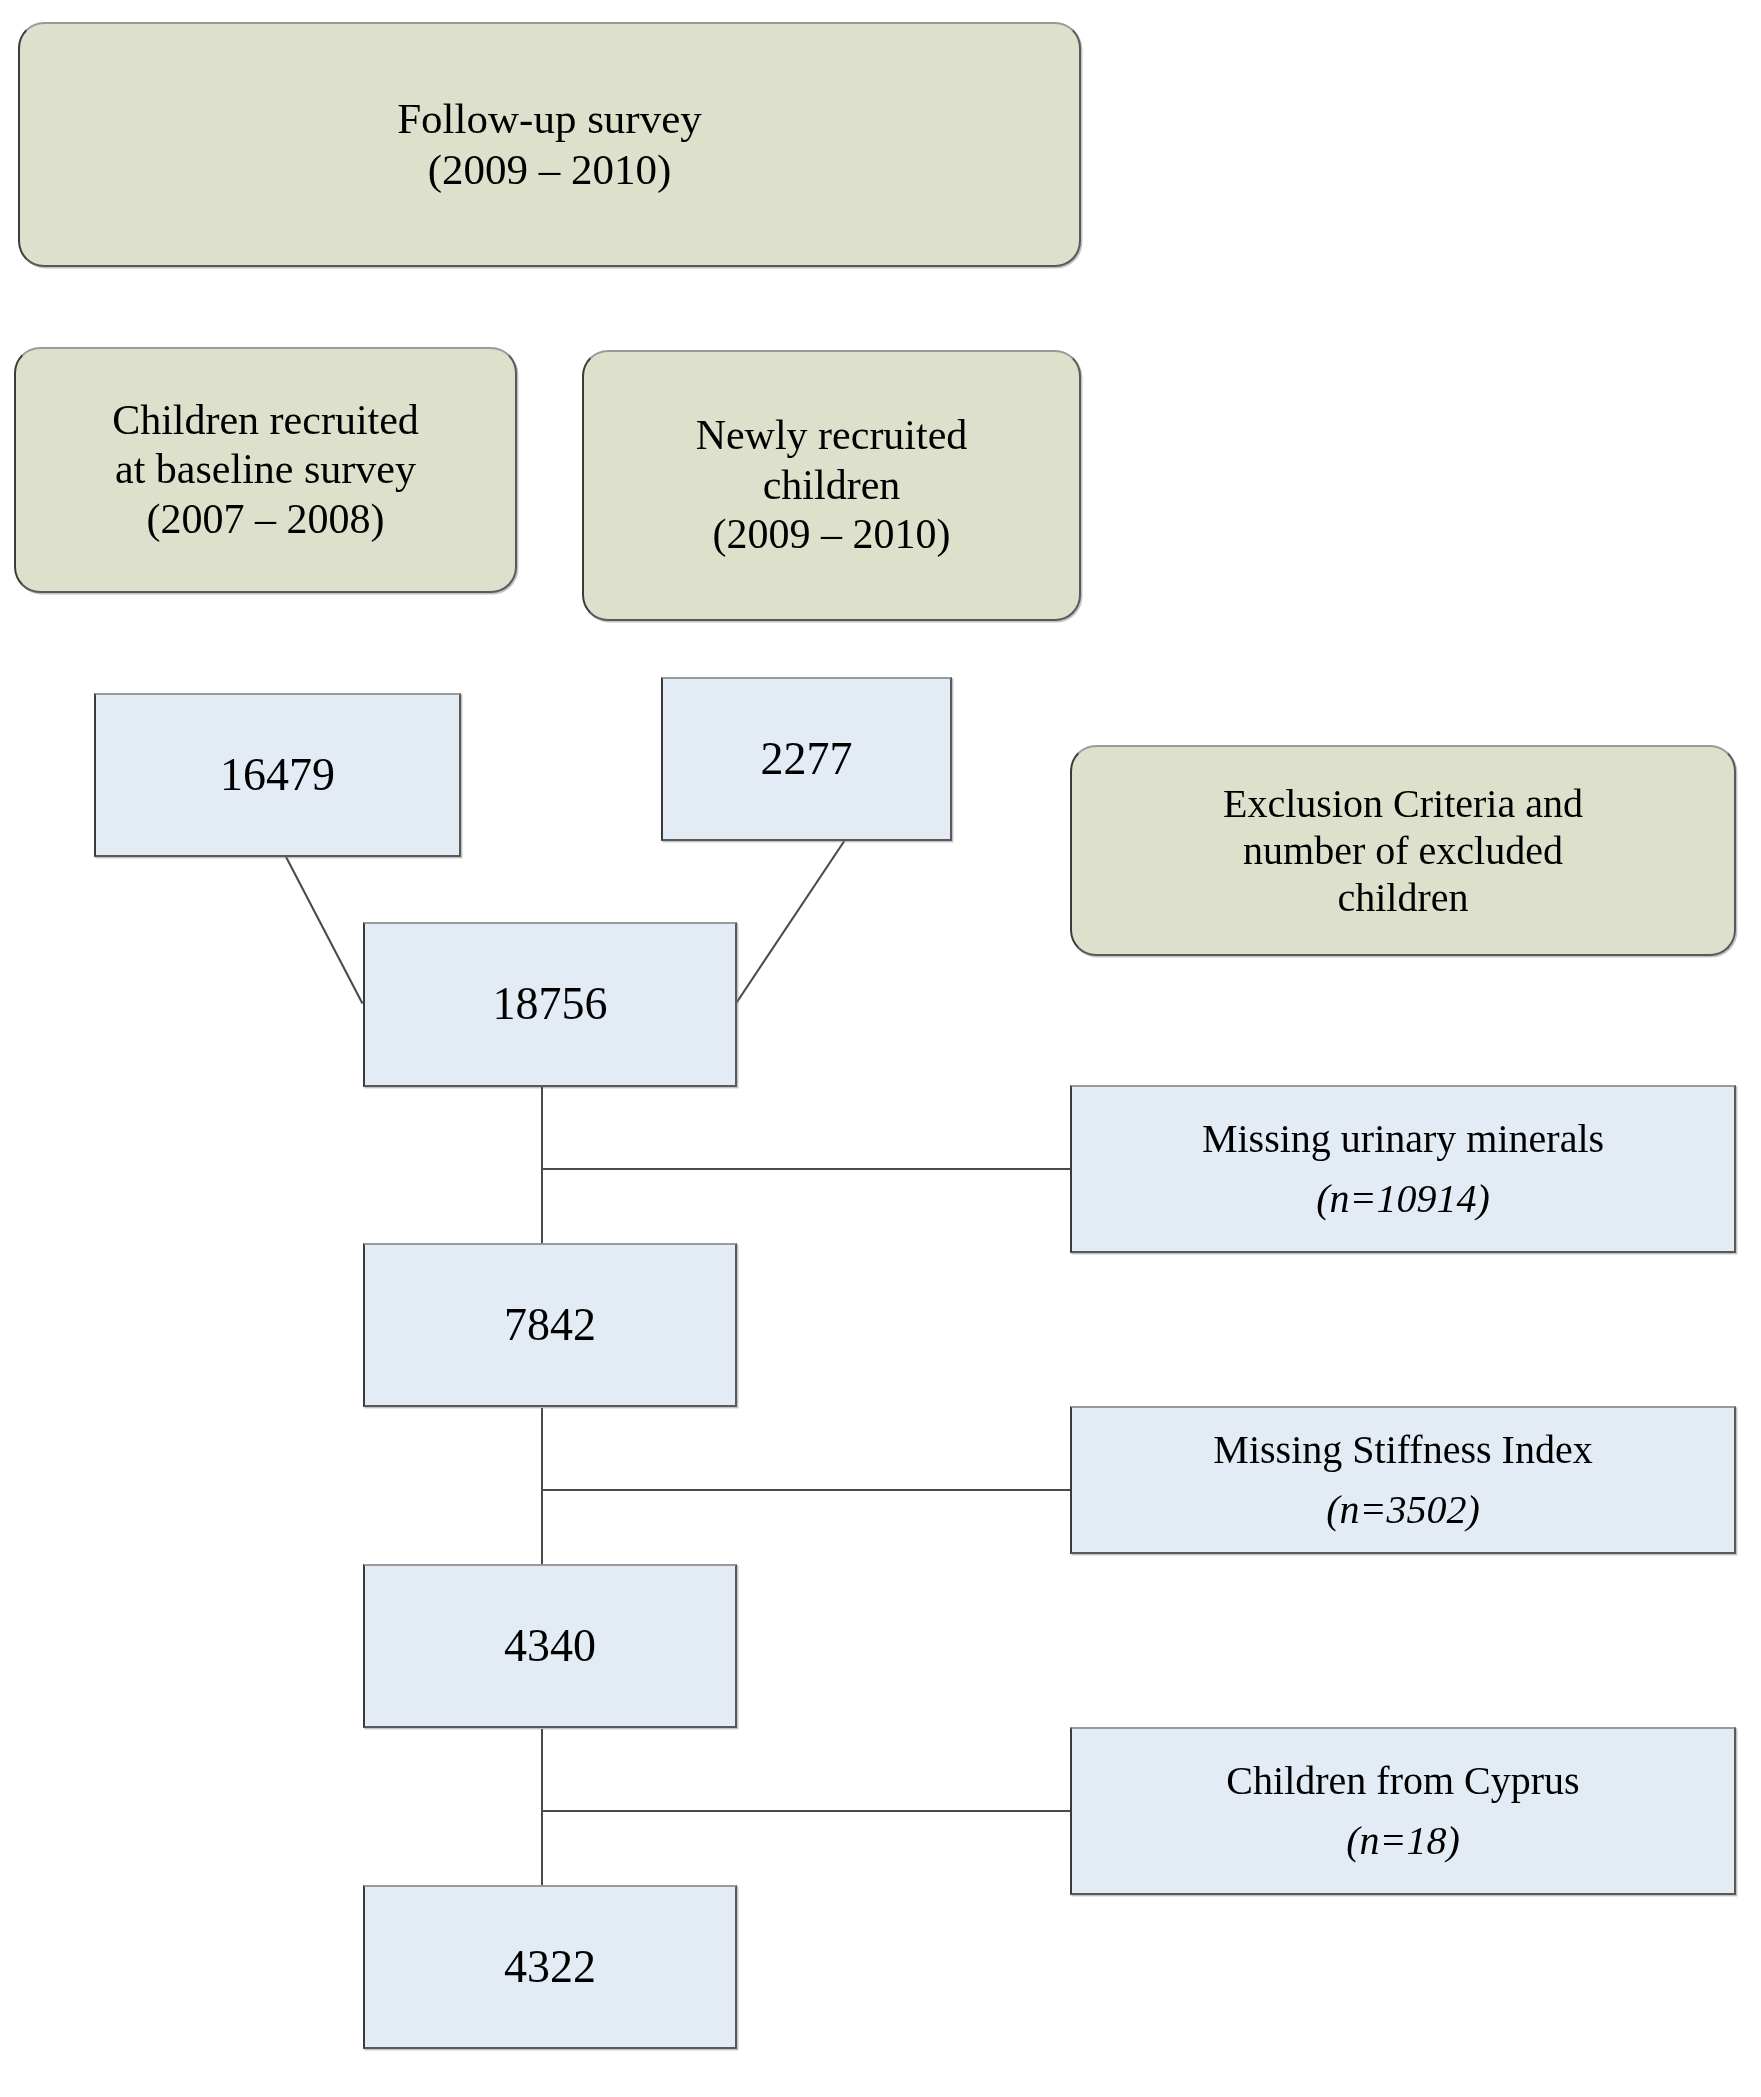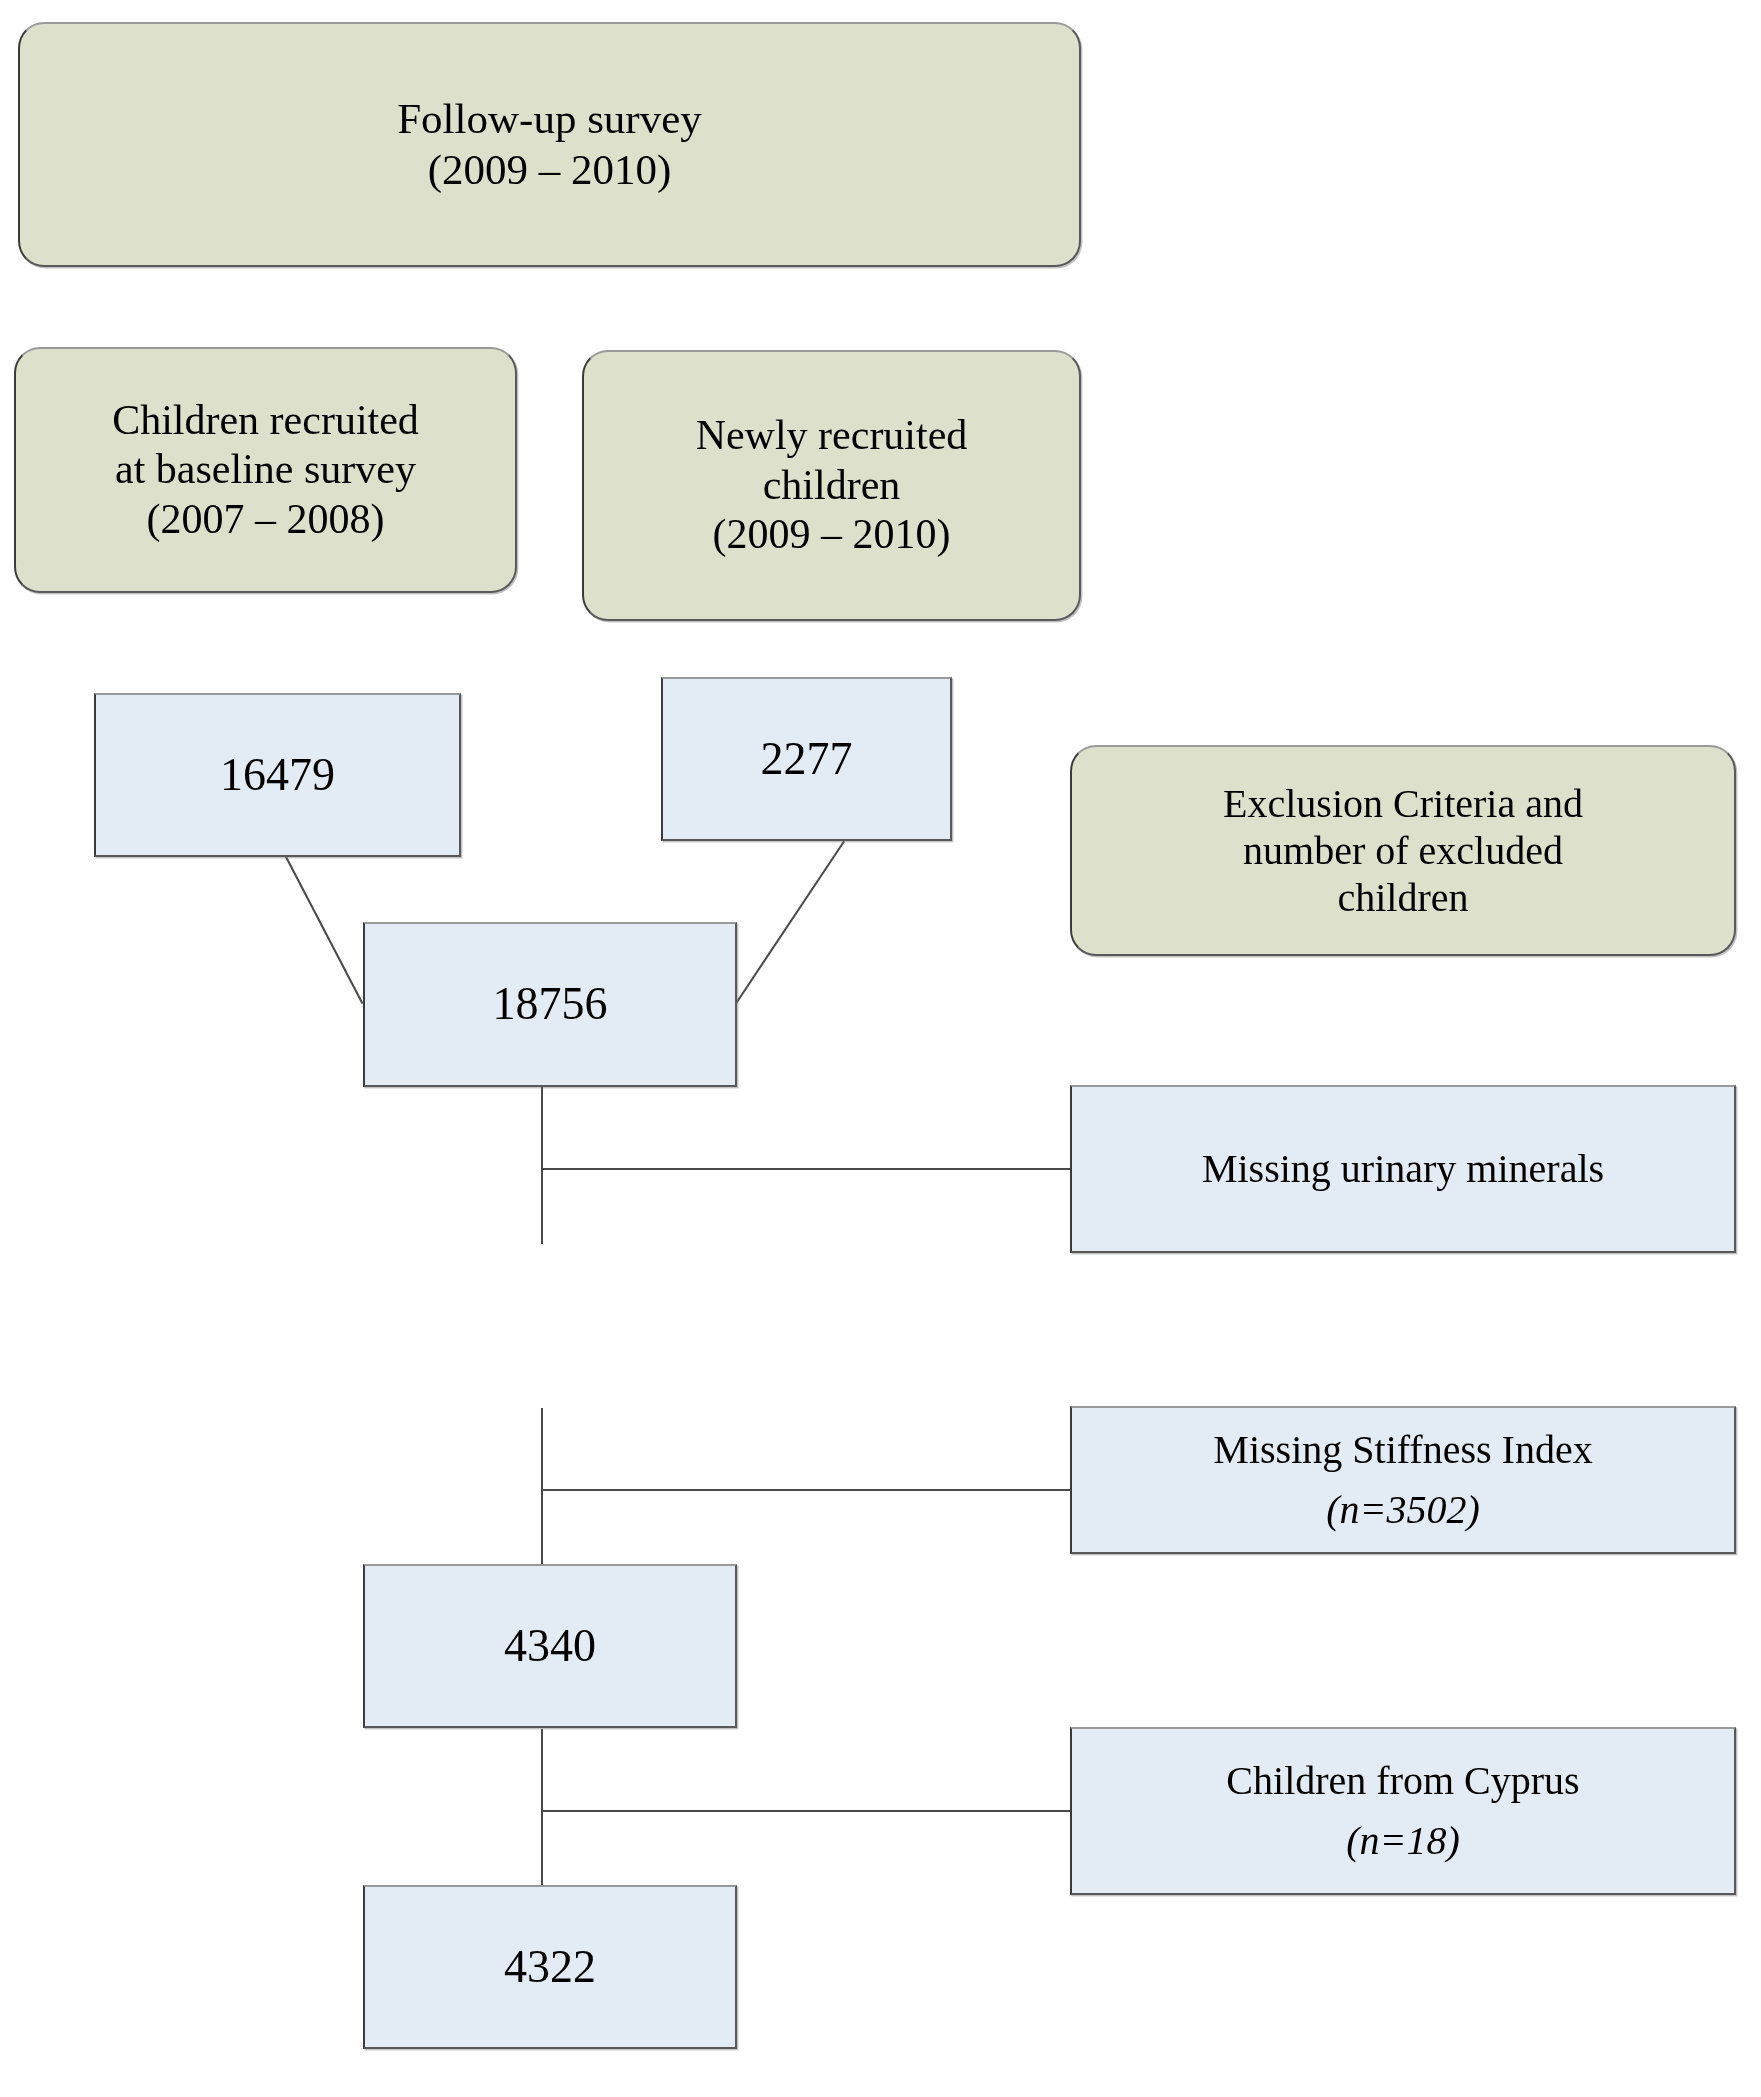--- a/index.html
+++ b/index.html
@@ -130,23 +130,27 @@
   <div class="edge v" style="left:541px; top:1408px; height:157px;"></div>
   <div class="edge v" style="left:541px; top:1729px; height:157px;"></div>
 
   <div class="edge h" style="left:541px; top:1168px; width:529px;"></div>
   <div class="edge h" style="left:541px; top:1489px; width:529px;"></div>
   <div class="edge h" style="left:541px; top:1810px; width:529px;"></div>
 
   <div class="node blue" style="left:1070px; top:1085px; width:666px; height:168px;">
     <span class="txt">
       <span class="excl-line1">Missing urinary minerals</span>
+      <span class="excl-line2">(n=10914)</span>
     </span>
   </div>
 
+  <div class="node blue" style="left:363px; top:1243px; width:374px; height:164px;">
+    <span class="txt num">7842</span>
+  </div>
 
   <div class="node blue" style="left:1070px; top:1406px; width:666px; height:148px;">
     <span class="txt">
       <span class="excl-line1">Missing Stiffness Index</span>
       <span class="excl-line2">(n=3502)</span>
     </span>
   </div>
 
   <div class="node blue" style="left:363px; top:1564px; width:374px; height:164px;">
     <span class="txt num">4340</span>

